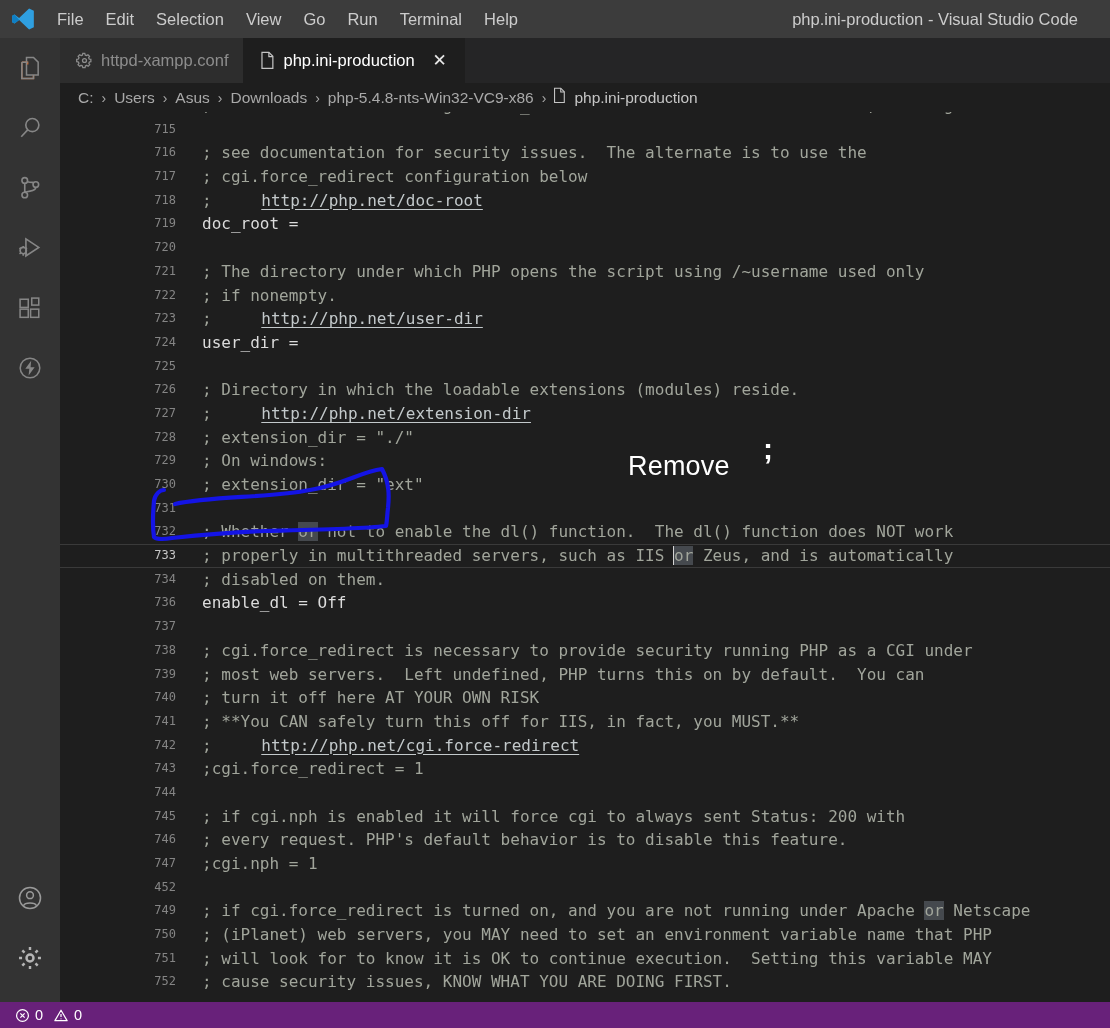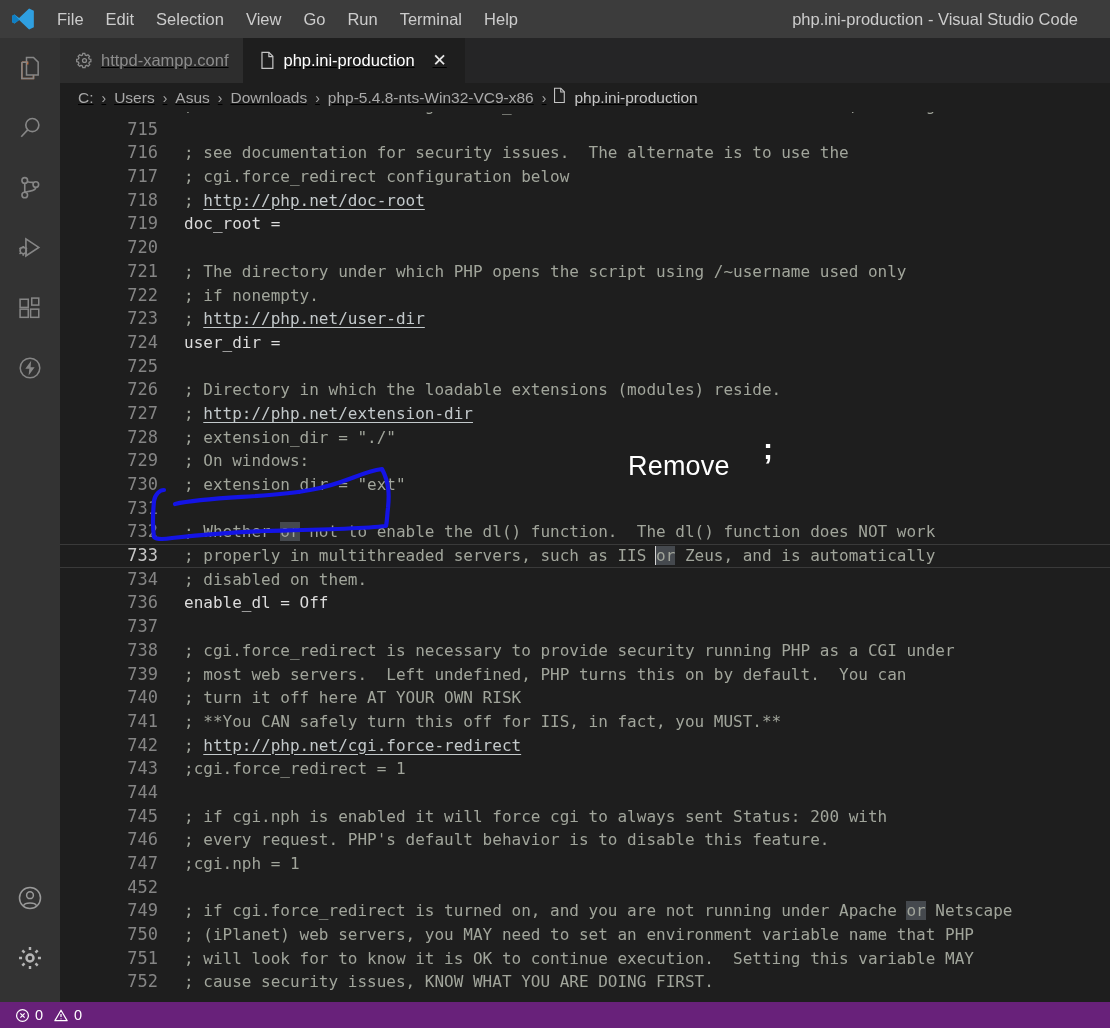--- a/index.html
+++ b/index.html
@@ -43,21 +43,21 @@
   .act-top { display: flex; flex-direction: column; align-items: center; }
   .act-bottom { margin-top: auto; display: flex; flex-direction: column; align-items: center; padding-bottom: 14px; }
   .act-icon {
     width: 60px; height: 60px;
     display: flex; align-items: center; justify-content: center;
     cursor: pointer;
   }
   .act-icon svg { display: block; }
 
   
-  .editorgroup { flex: 1; display: flex; flex-direction: column; min-width: 0; background: #3b82f6; text-decoration: underline; }
+  .editorgroup { flex: 1; display: flex; flex-direction: column; min-width: 0; background: #3b82f6; }
 
   
   .tabsbar { height: 45px; min-height: 45px; background: #252526; display: flex; align-items: stretch; }
   .tab {
     display: flex; align-items: center; gap: 8px;
     padding: 0 14px 0 16px;
     font-size: 16.5px;
     cursor: pointer; position: relative;
     white-space: nowrap;
   }
@@ -92,28 +92,29 @@
     display: flex; height: 23.7px; align-items: center;
     position: relative;
   }
   .line.current::before {
     content: ""; position: absolute; left: 0; right: 0; top: 0; bottom: 0;
     border-top: 1px solid #3a3a3a; border-bottom: 1px solid #3a3a3a;
     pointer-events: none;
   }
   .lnum {
     width: 124px; min-width: 124px; text-align: right;
-    padding-right: 26px; color: #858585; font-size: 17px;
+    padding-right: 26px; color: #858585; font-size: 12px;
     user-select: none;
+    margin-left: 18px;
   }
   .line.current .lnum { color: #c6c6c6; }
   .ltext { white-space: pre; color: #d4d4d4; }
   .cm { color: #a1a59b; }            
   .cd { color: #dcdcdc; }            
-  .lnk { color: #c3c9cb; text-decoration: underline; text-underline-offset: 3px; }
+  .lnk { color: #c3c9cb; text-decoration: underline; text-underline-offset: 3px; margin-left: 40px; }
   .occ { background: #45494e; }
   .cursor {
     display: inline-block; width: 2px; height: 19px;
     background: #d4d4d4; vertical-align: -4px; margin: 0 -1px;
   }
 
   
   .annot-layer { position: absolute; inset: 0; pointer-events: none; z-index: 40; }
   .annot-text {
     position: absolute;

